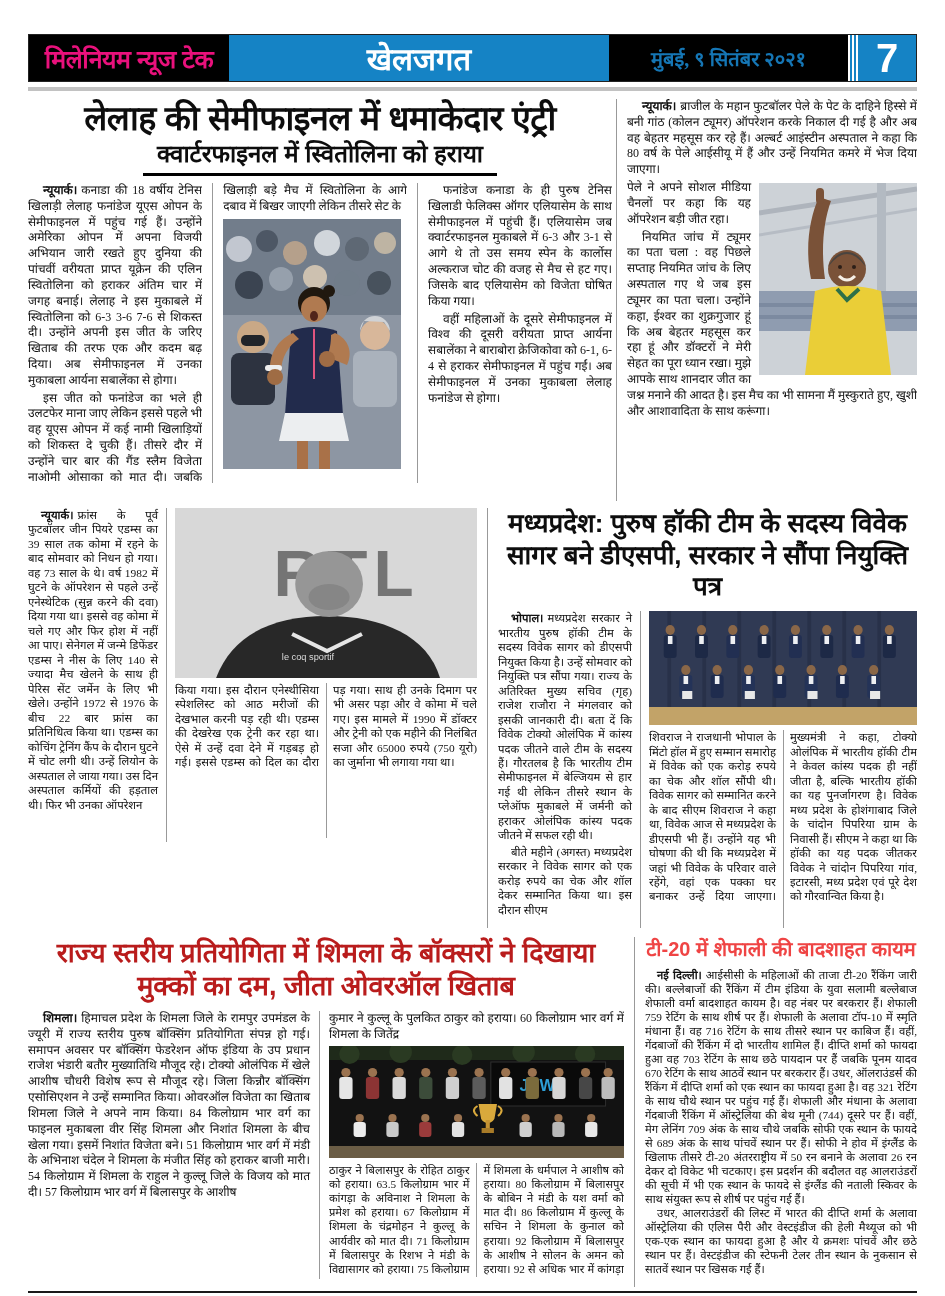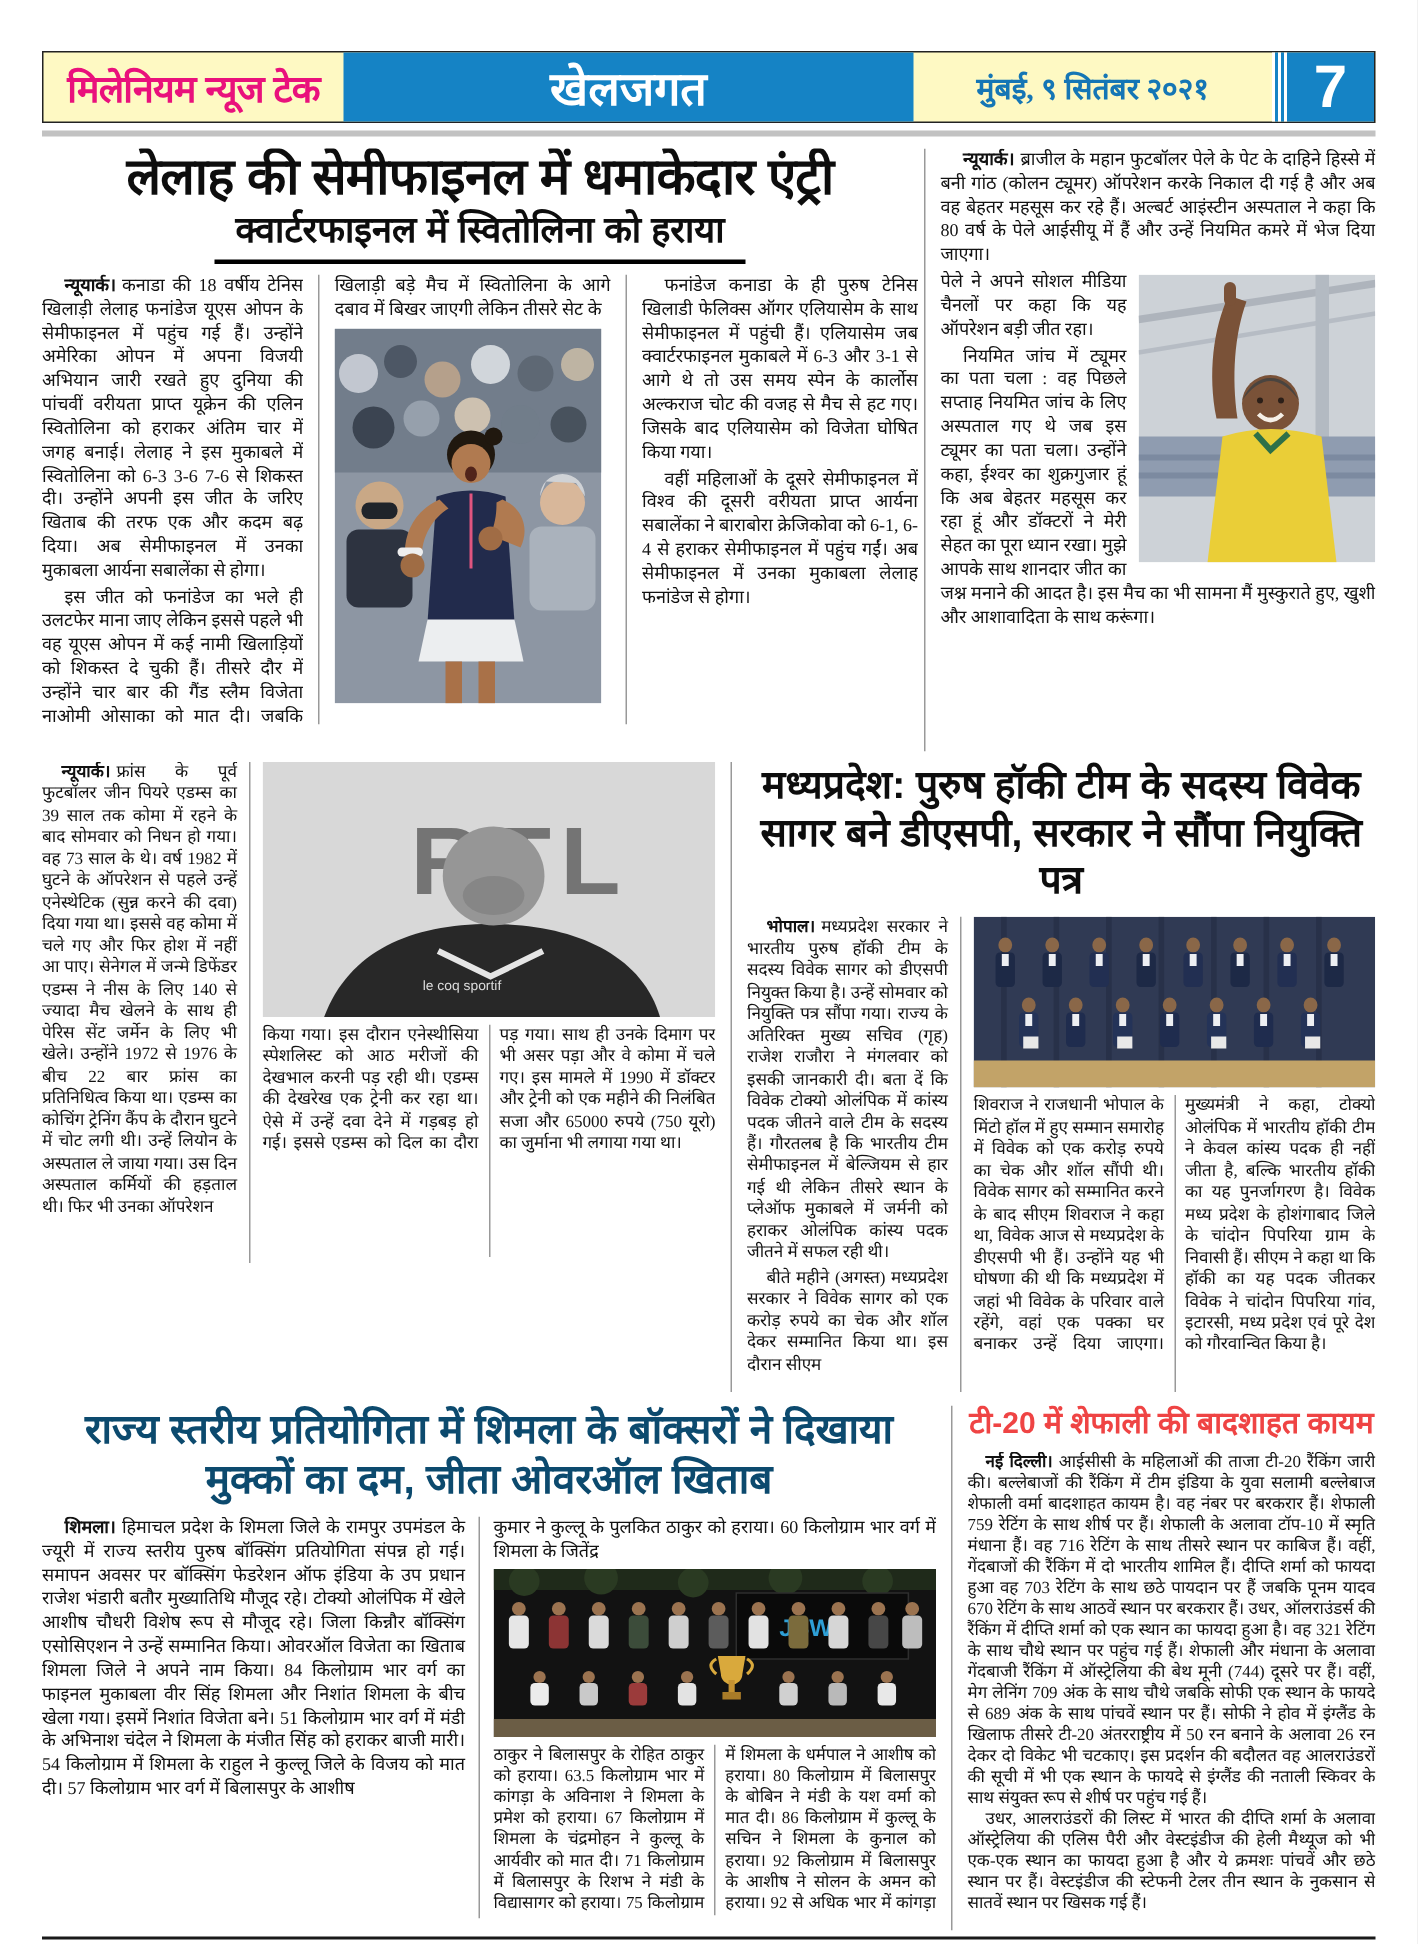--- a/index.html
+++ b/index.html
@@ -1,21 +1,21 @@
 <!DOCTYPE html>
 <html><head>
 <meta charset="utf-8">
 <style>
   * { box-sizing: border-box; margin: 0; padding: 0; }
   html,body { background:#e8e8e8; }
   body { font-family: "Liberation Serif", serif; }
   .page { width:945px; height:1296px; background:#fff; margin:0 auto; padding:34px 28px 0; overflow:hidden; position:relative; }
 
   
-  header { display:flex; height:48px; border:1px solid #222; background:#fef9c3; }
+  header { display:flex; height:48px; border:1px solid #222; background:#000000; }
   .brand { width:200px; display:flex; align-items:center; justify-content:center;
            font:800 25px "Liberation Sans", sans-serif; color:#e9117c; letter-spacing:-0.5px; }
   .section-bar { width:380px; background:#1583c5; color:#fff; display:flex; align-items:center; justify-content:center;
            font:700 31px "Liberation Sans", sans-serif; }
   .edition { flex:1; display:flex; align-items:center; justify-content:center;
            font:700 20px "Liberation Serif", serif; color:#1576b5; }
   .pageno-stripe { width:10px; background:repeating-linear-gradient(90deg,#fff 0 2px,#1583c5 2px 4px); }
   .pageno { width:58px; background:#1583c5; color:#fff; display:flex; align-items:center; justify-content:center;
            font:700 40px "Liberation Sans", sans-serif; }
   .gray-rule { height:4px; background:#c2c2c2; margin-top:5px; }
@@ -62,21 +62,21 @@
   .mid-right { flex:1; padding-left:8px; overflow:hidden; }
   .fig-adams { width:100%; height:170px; margin-bottom:5px; }
   .fig-hockey { width:100%; height:114px; margin-bottom:5px; }
   .below-cols { columns:2; column-gap:14px; column-rule:1px solid #999; overflow:hidden; }
   .adams-below { height:155px; }
   .vivek-below { height:212px; }
 
   
   .art-boxing { width:607px; padding-right:10px; border-right:1px solid #999; }
   .art-shafali { width:282px; padding-left:10px; }
-  .h-box { font:700 27px/1.22 "Liberation Sans", sans-serif; text-align:center; color:#0c4a6e; margin-bottom:8px; }
+  .h-box { font:700 27px/1.22 "Liberation Sans", sans-serif; text-align:center; color:#b91c1c; margin-bottom:8px; }
   .box-body { display:flex; height:268px; overflow:hidden; }
   .box-col1 { width:292px; padding-right:9px; border-right:1px solid #999; overflow:hidden; }
   .box-right { flex:1; padding-left:9px; overflow:hidden; }
   .fig-box { width:100%; height:112px; margin:3px 0 5px; }
   .box-below { columns:2; column-gap:14px; column-rule:1px solid #999; height:114px; overflow:hidden; }
   .box-below .bt-sm, .box-below p { font-size:11.2px; }
   .h-shaf { font:700 20px/1.25 "Liberation Sans", sans-serif; text-align:center; color:#ef4444; margin-bottom:6px; }
   .shaf-body { height:314px; overflow:hidden; }
   .shaf-body p { font-size:11.3px; line-height:1.24; text-align:justify; text-indent:12px; color:#111; }
 </style>

